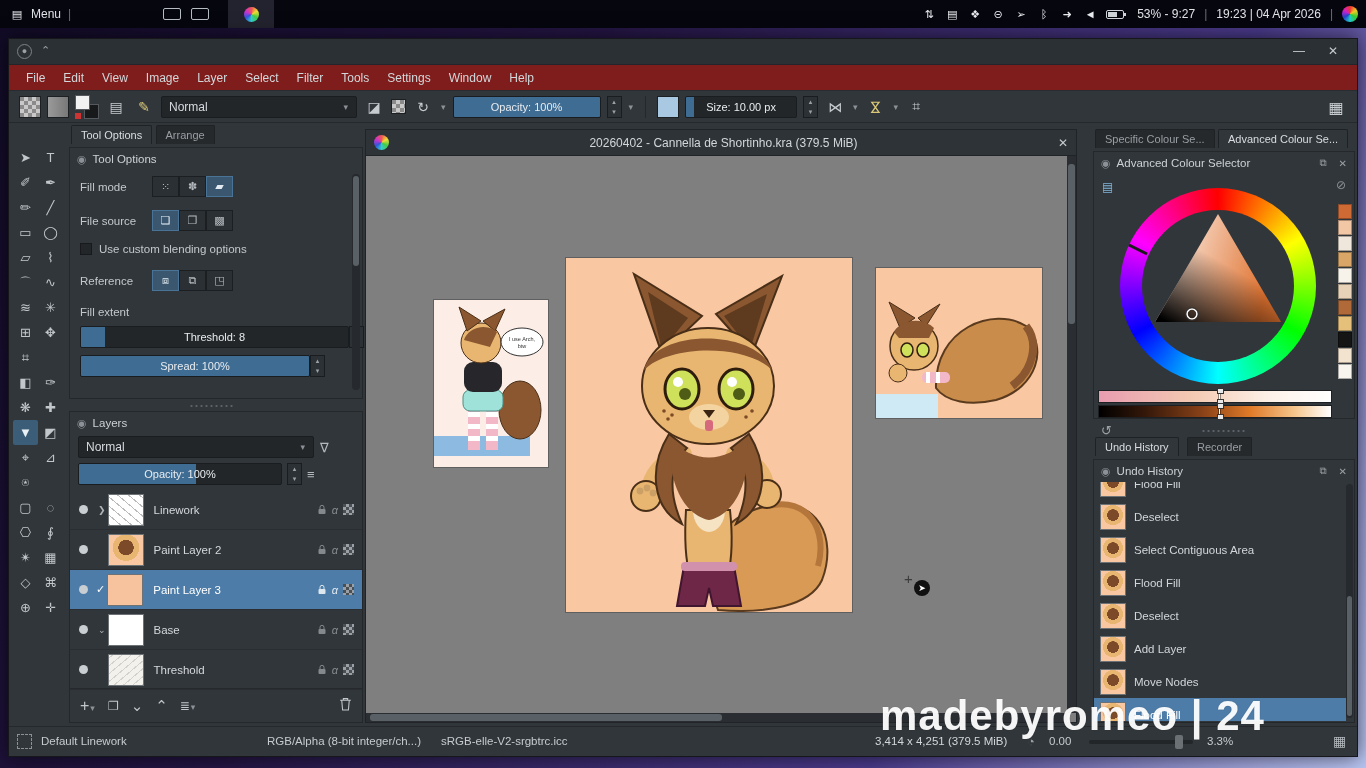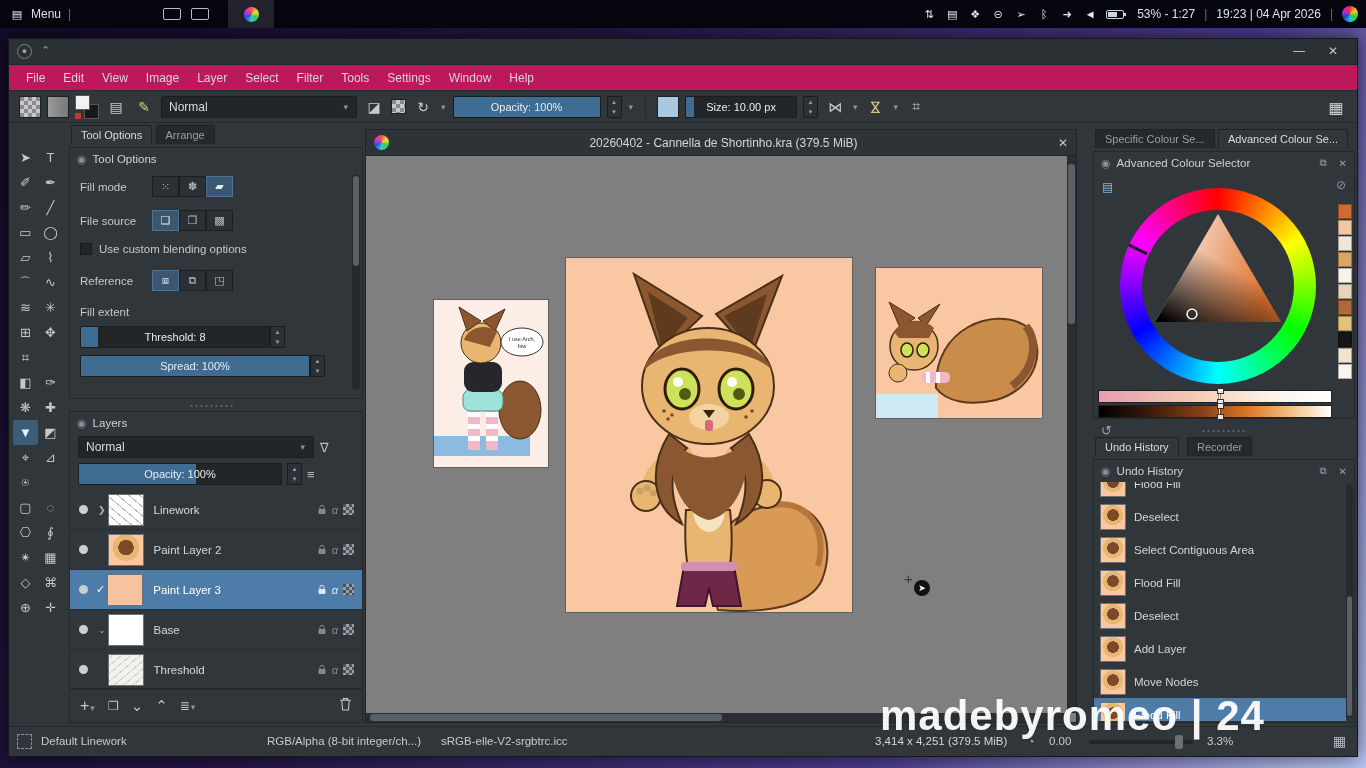--- a/index.html
+++ b/index.html
@@ -13,21 +13,21 @@
 .sysbar .glyph{display:inline-block;min-width:14px;text-align:center;font-size:11px;color:#e8ebee}
 .winbtn{display:inline-block;width:18px;height:12px;border:1px solid #b7bcc2;border-radius:2px;margin-right:10px}
 .kritatab{width:46px;height:28px;background:#23232f;display:flex;align-items:center;justify-content:center}
 .rainbow{width:16px;height:16px;border-radius:50%;background:conic-gradient(#e33,#ec2,#3c3,#2cc,#24c,#c2c,#e33)}
 .batt{width:18px;height:9px;border:1px solid #cfd4d8;border-radius:2px;position:relative;margin-right:4px}
 .batt i{position:absolute;left:1px;top:1px;bottom:1px;width:55%;background:#cfd4d8}
 .batt:after{content:"";position:absolute;right:-3px;top:2px;width:2px;height:3px;background:#cfd4d8}
 
 .kwin{background:#31363b;border:1px solid #15171a;box-shadow:0 0 18px rgba(0,0,0,.6)}
 .titlebar{background:#2b3035;border-bottom:1px solid #22262a;color:#d6dade;font-size:12px}
-.menubar{background:#be185d;border-bottom:1px solid #282c30}
+.menubar{background:#7f1d1d;border-bottom:1px solid #282c30}
 .menubar span{padding:5px 9px;display:inline-block;color:#d2d7da}
 .toolbar{background:#31363b;border-bottom:1px solid #26292c}
 .swatch{display:inline-block;width:22px;height:22px;border:1px solid #1d2023}
 .swatch.sm{width:15px;height:15px}
 .checker{background:repeating-conic-gradient(#c9c9c9 0 25%,#8a8a8a 0 50%) 0 0/8px 8px}
 .fgbg{position:relative;width:24px;height:24px;display:inline-block}
 .fgbg .fg{position:absolute;left:0;top:0;width:15px;height:15px;background:#f2f2f2;border:1px solid #55595d}
 .fgbg .bg{position:absolute;right:0;bottom:0;width:15px;height:15px;background:#17191b;border:1px solid #55595d}
 .fgbg .dot{position:absolute;left:0;bottom:0;width:6px;height:6px;background:#c33}
 .tbicon{display:inline-flex;width:22px;height:22px;align-items:center;justify-content:center;color:#c6cbcf;font-size:14px}
@@ -122,21 +122,21 @@
       <span class="glyph">▤</span>
       <span class="glyph">❖</span>
       <span class="glyph">⊝</span>
       <span class="glyph">➢</span>
       <span class="glyph">ᛒ</span>
       <span class="glyph">➜</span>
       <span class="glyph">◄</span>
       <span class="batt">
           <i></i>
         </span>
-      <span>53% - 1:27</span>
+      <span>53% - 9:27</span>
       <span style="color:#6a6f75">|</span>
       <span>19:23 | 04 Apr 2026</span>
       <span style="color:#6a6f75">|</span>
       <span class="rainbow"></span>
     </div>
   </div>
 
   <div class="abs kwin" style="left:8px;top:38px;width:1350px;height:719px">
 
     <div class="abs titlebar" style="left:0;top:0;right:0;height:26px">
@@ -282,21 +282,21 @@
           <div class="abs row" style="left:10px;top:122px;gap:0">
             <span class="tolabel" style="width:72px">Reference</span>
             <span class="btngrp">
               <span class="ibtn on">⧈</span>
               <span class="ibtn">⧉</span>
               <span class="ibtn">◳</span>
             </span>
           </div>
           <div class="abs tolabel" style="left:10px;top:158px">Fill extent</div>
           <div class="abs row" style="left:10px;top:178px">
-            <div class="kslider" style="width:190px">
+            <div class="kslider" style="width:269px">
               <div class="fill" style="width:9%"></div>
                 <span class="lbl">Threshold: 8</span>
             </div>
             <span class="spinbox">
                 <i>▴</i>
                 <i>▾</i>
               </span>
           </div>
           <div class="abs row" style="left:10px;top:207px">
             <div class="kslider" style="width:230px">

